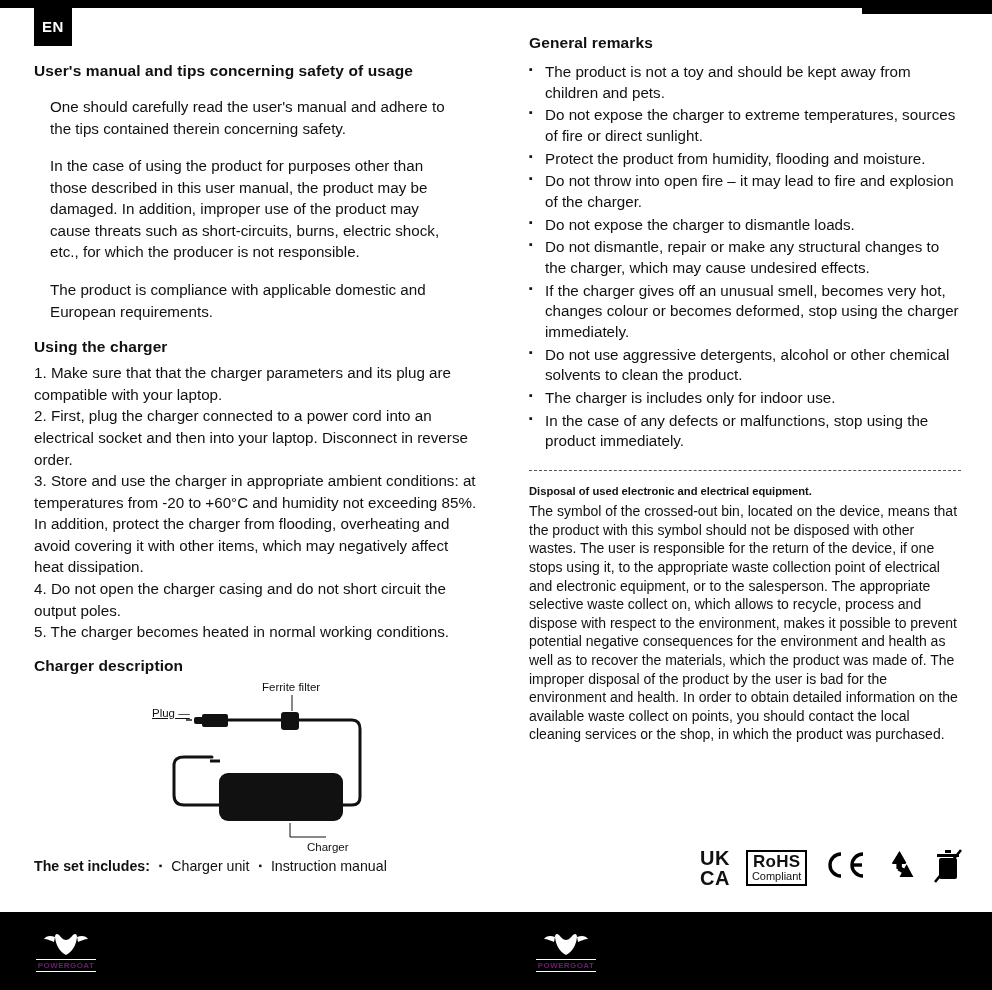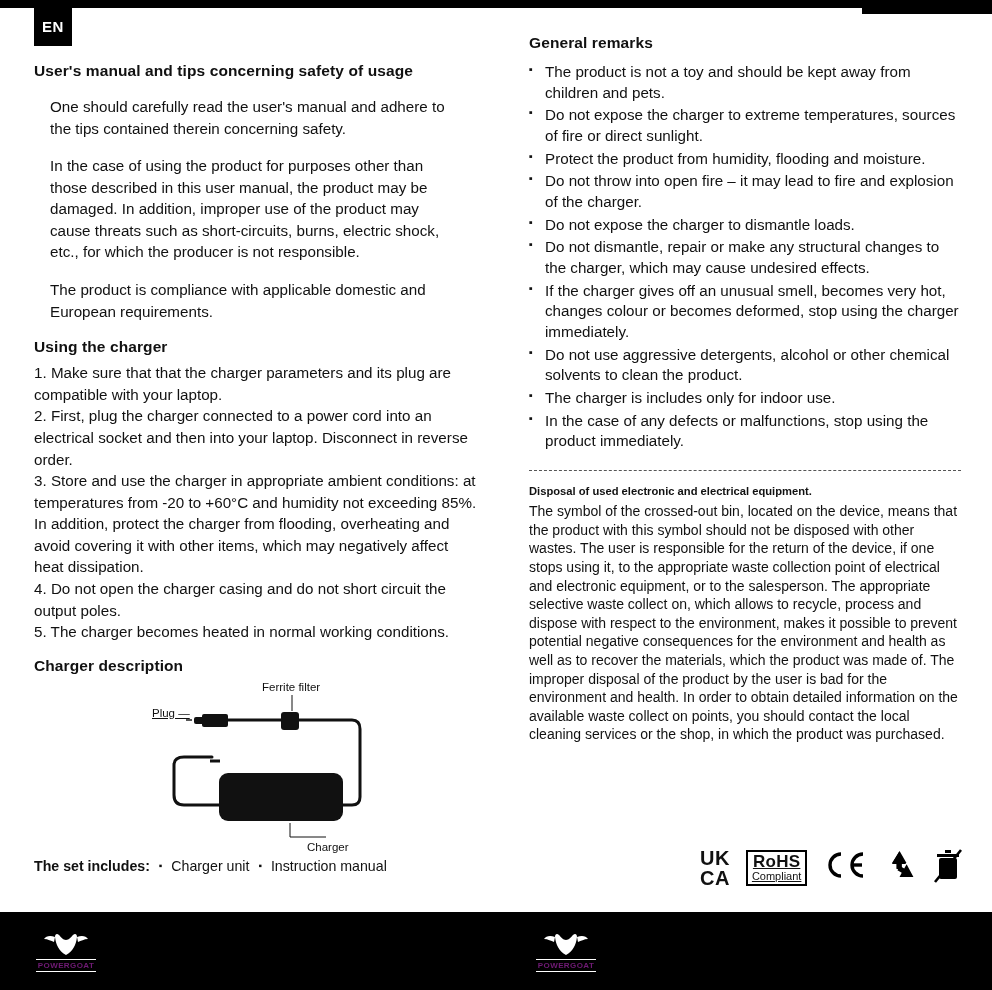--- a/index.html
+++ b/index.html
@@ -165,21 +165,20 @@
   }
   .ukca {
     font-size: 20px; font-weight: bold;
     line-height: 1.0; letter-spacing: .5px;
   }
   .rohs {
     border: 2px solid #000;
     padding: 1px 4px 2px 4px;
     text-align: center;
     line-height: 1.0;
-    text-decoration: underline;
   }
   .rohs .r1 { font-size: 17px; font-weight: bold; letter-spacing: .3px; }
   .rohs .r2 { font-size: 11px; display: block; margin-top: 1px; }
   .ce { font-size: 26px; }
   .wee { }
 
   
   .logo {
     position: absolute; top: 922px;
     width: 64px; height: 58px;

